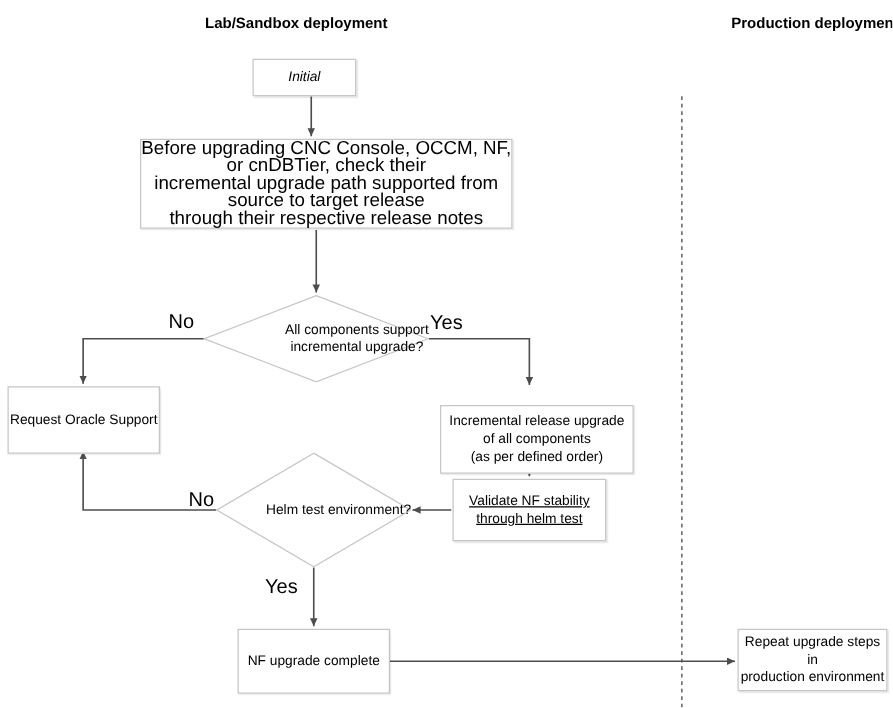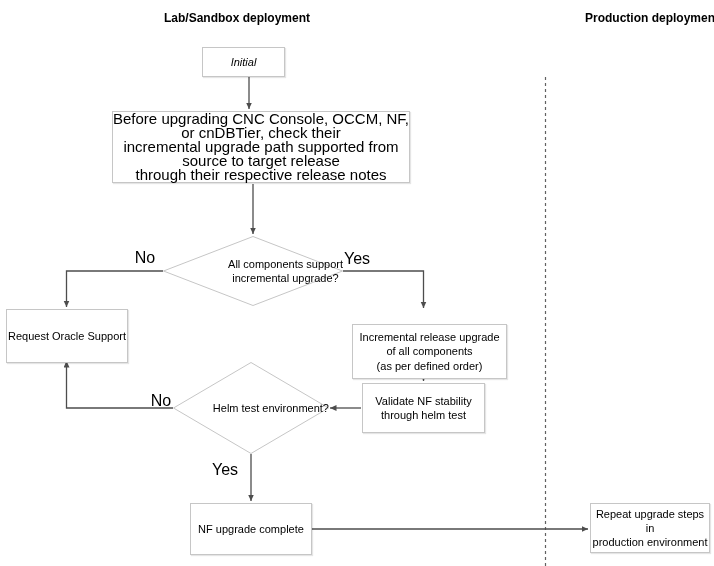--- a/index.html
+++ b/index.html
@@ -88,21 +88,21 @@
   <div class="node small-text" style="left:112px;top:111px;width:298px;height:72px;">Before upgrading CNC Console, OCCM, NF, or cnDBTier, check their
 incremental upgrade path supported from source to target release
 through their respective release notes</div>
 
   <div class="node" style="left:6px;top:309px;width:122px;height:54px;">Request Oracle Support</div>
 
   <div class="node" style="left:352px;top:312px;width:155px;height:55px;margin-top:12px;">Incremental release upgrade
 of all components
 (as per defined order)</div>
 
-  <div class="node" style="left:362px;top:383px;width:123px;height:50px;">Validate NF stability
+  <div class="node" style="left:362px;top:383px;width:123px;height:50px;text-decoration:underline;">Validate NF stability
 through helm test</div>
 
   <div class="node" style="left:590px;top:503px;width:120px;height:50px;">Repeat upgrade steps in
 production environment</div>
 
   <div class="node" style="left:190px;top:503px;width:122px;height:52px;">NF upgrade complete</div>
 
   <div class="diamond" style="left:163px;top:236px;width:180px;height:70px;">
     <svg width="180" height="70" viewBox="0 0 180 70">
       <polygon points="90,0.5 179.5,35 90,69.5 0.5,35" fill="#ffffff" stroke="#c6c6c6" stroke-width="1"></polygon>

